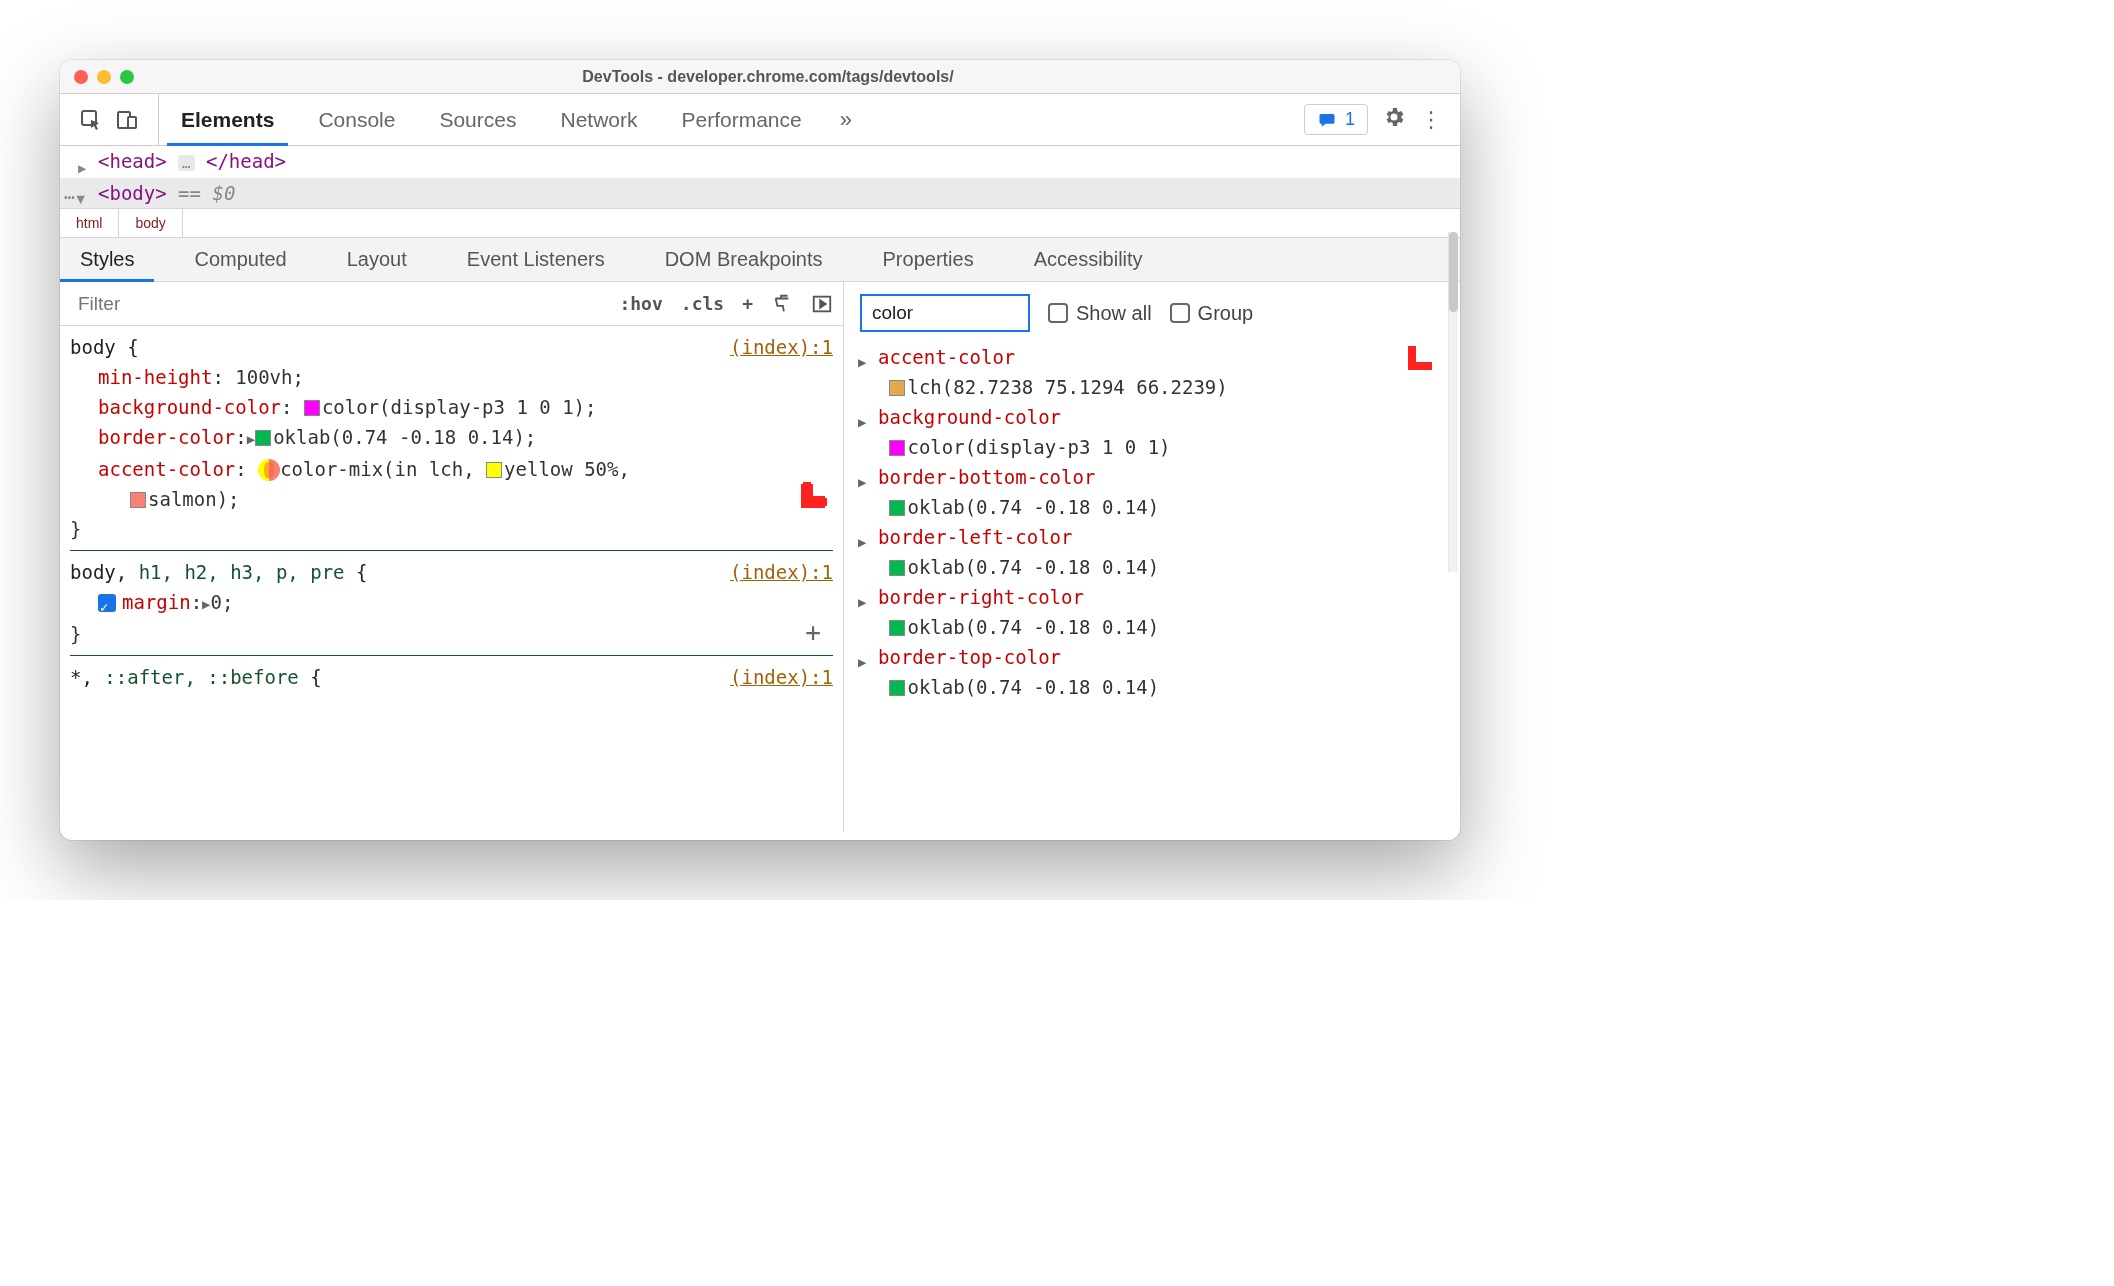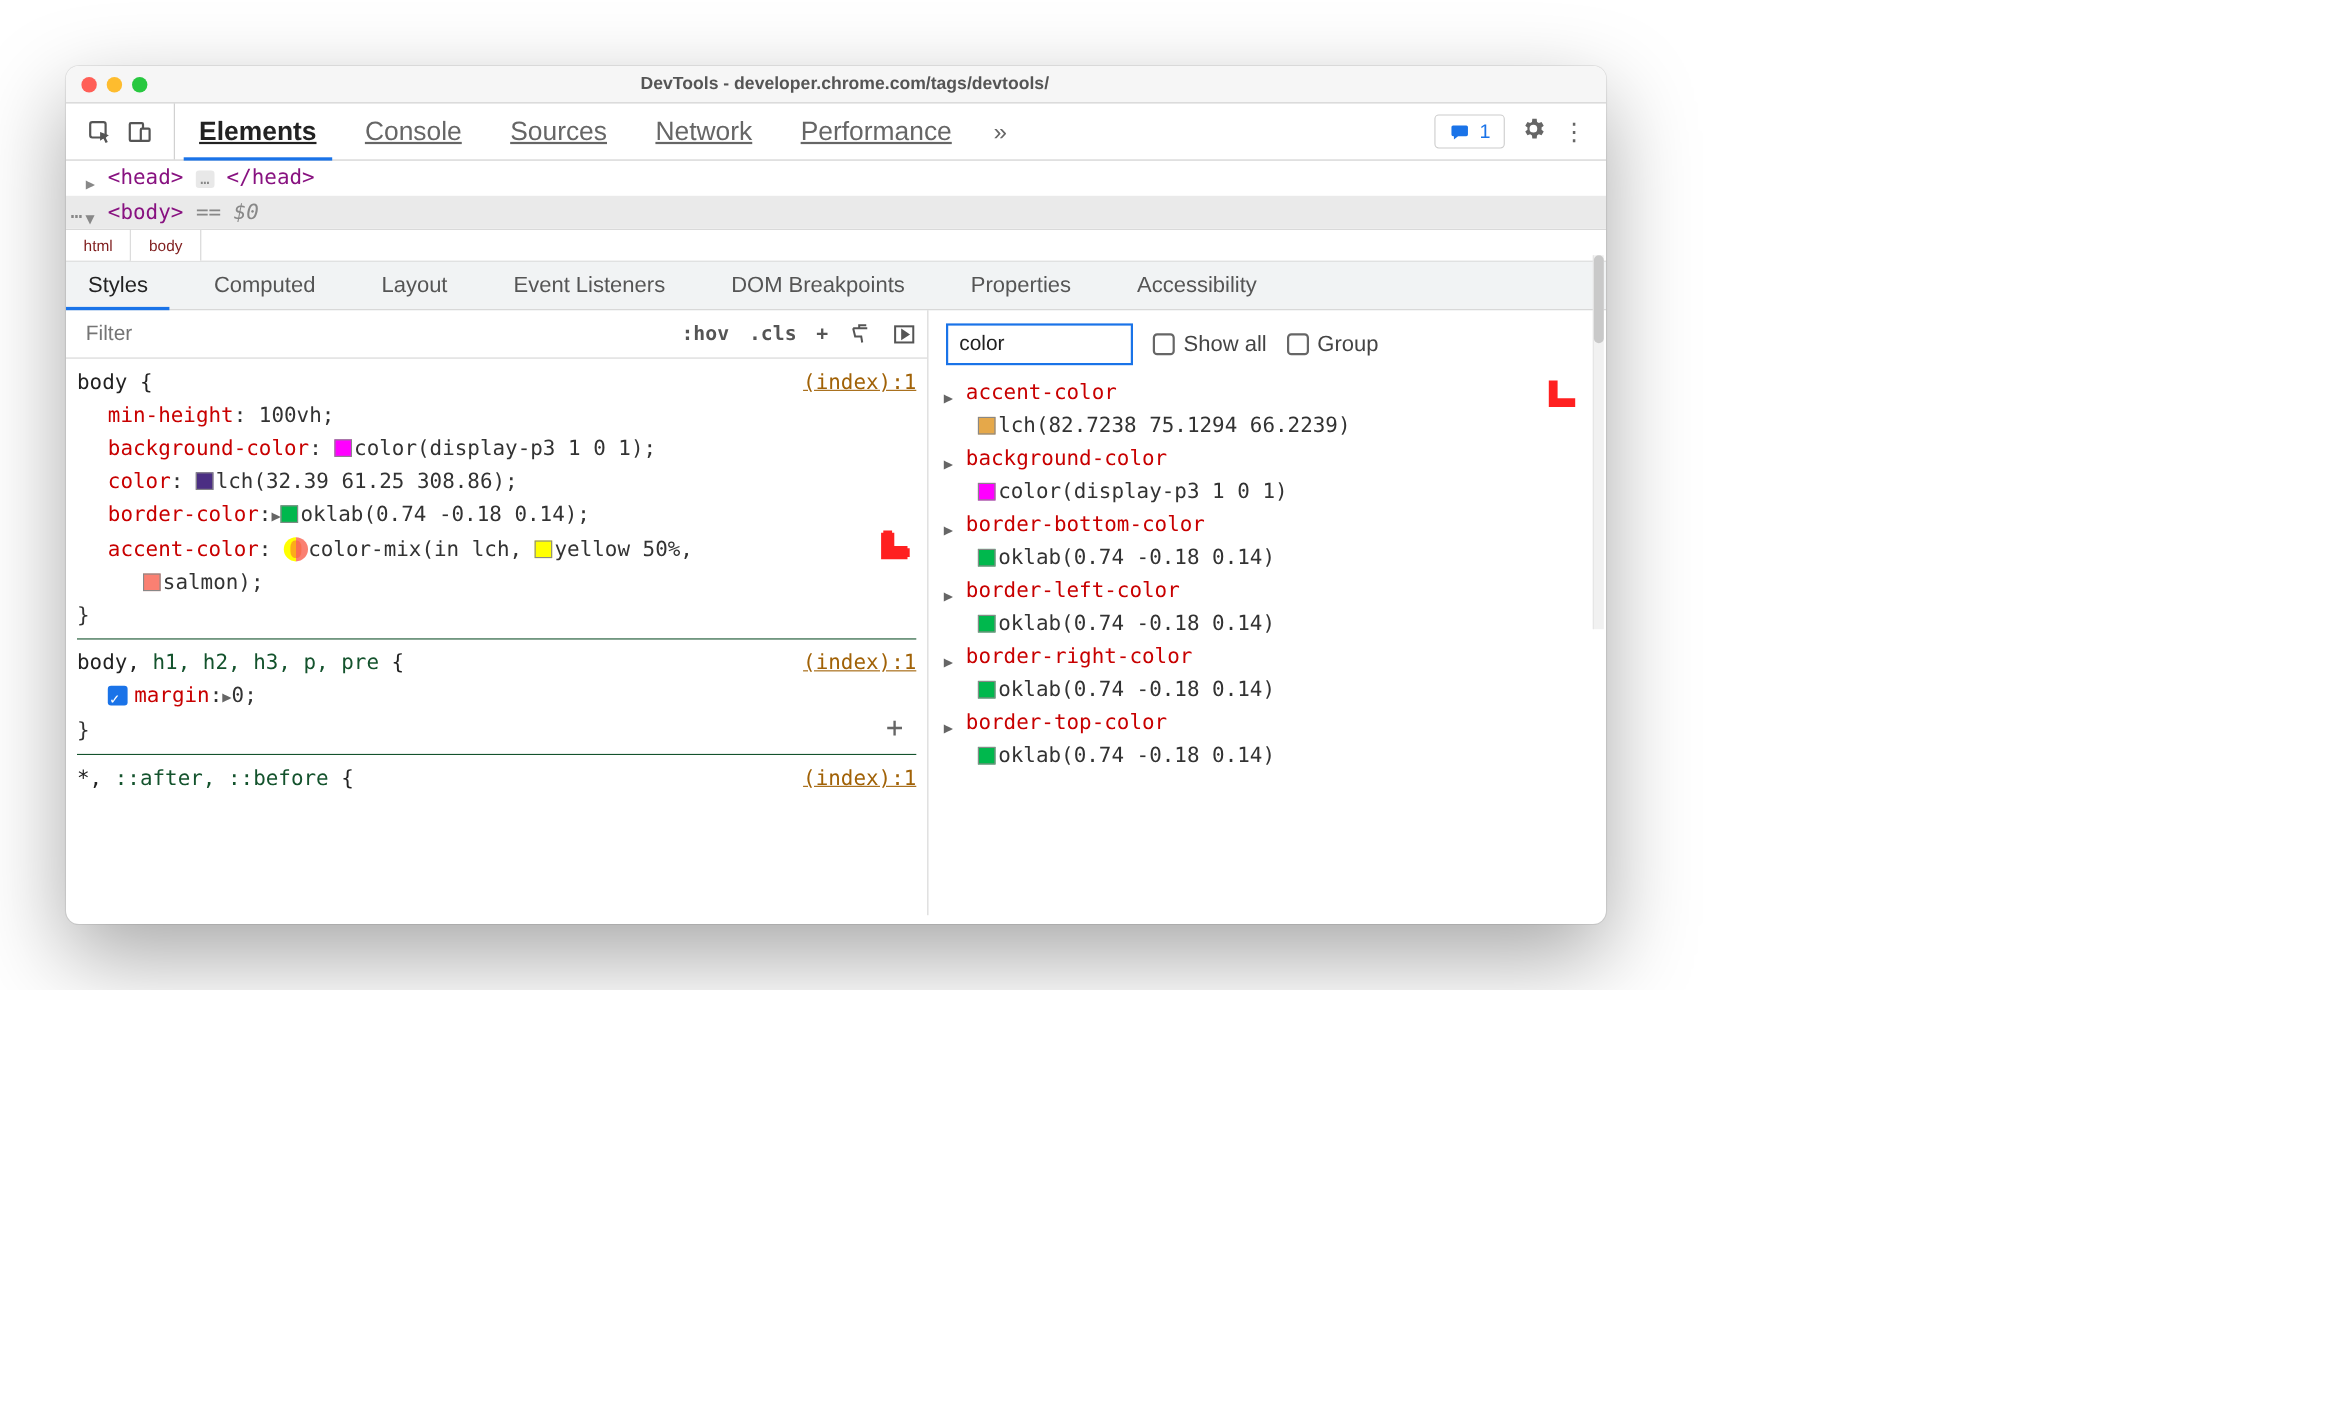--- a/index.html
+++ b/index.html
@@ -68,27 +68,26 @@
     display: flex; align-items: center; justify-content: center;
     color: #555;
     cursor: pointer;
   }
   .main-tabs {
     display: flex;
     height: 100%;
   }
   .main-tab {
     padding: 0 22px;
-    font-size: 24px;
+    font-size: 21px;
     color: #666;
     display: flex;
     align-items: center;
     cursor: pointer;
     font-weight: 400;
-    text-decoration: underline;
   }
   .main-tab.active {
     color: #222;
     font-weight: 600;
     position: relative;
   }
   .main-tab.active::after {
     content: "";
     position: absolute;
     left: 8px; right: 8px; bottom: -1px;
@@ -502,21 +501,20 @@
       </div>
       <div class="rules">
 
         <div class="rule" style="position:relative;">
           <div class="rule-header">
             <span class="selector">body {</span>
             <span class="src-link">(index):1</span>
           </div>
           <div class="decl"><span class="prop">min-height</span>: <span class="val">100vh;</span></div>
           <div class="decl"><span class="prop">background-color</span>: <span class="swatch sw-magenta"></span><span class="val">color(display-p3 1 0 1);</span></div>
-          <div class="decl"><span class="prop">color</span>: <span class="swatch sw-purple"></span><span class="val">lch(32.39 61.25 308.86);</span></div>
           <div class="decl"><span class="prop">border-color</span>:<span class="mini-tri">▶</span><span class="swatch sw-green"></span><span class="val">oklab(0.74 -0.18 0.14);</span></div>
           <div class="decl"><span class="prop">accent-color</span>: <span class="colormix"></span><span class="val">color-mix(in lch, </span><span class="swatch sw-yellow"></span><span class="val">yellow 50%,</span></div>
           <div class="decl" style="padding-left:60px;"><span class="swatch sw-salmon"></span><span class="val">salmon);</span></div>
           <div>}</div>
 
           <div class="arrow" style="right:-12px; top:132px;">
             <svg viewBox="0 0 24 24">
                 <path fill="#ff2020" d="M22 2 L8 16 L14 16 L14 22 L2 22 L2 10 L8 10 L8 16 Z" transform="rotate(0)"></path>
                 <path fill="#ff2020" d="M21 3 L7 17 L7 9 L3 9 L3 21 L15 21 L15 17 L7 17 Z"></path>
               </svg>

